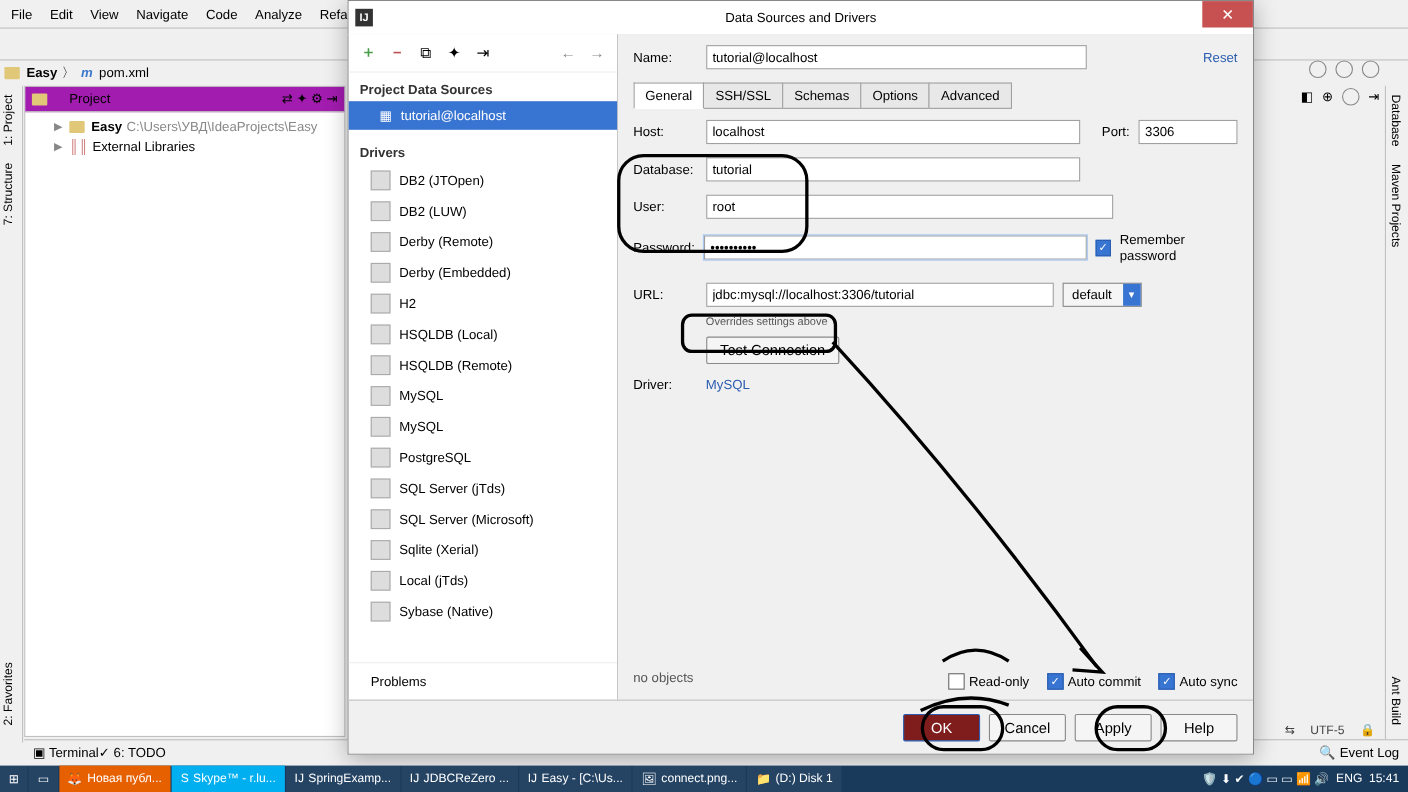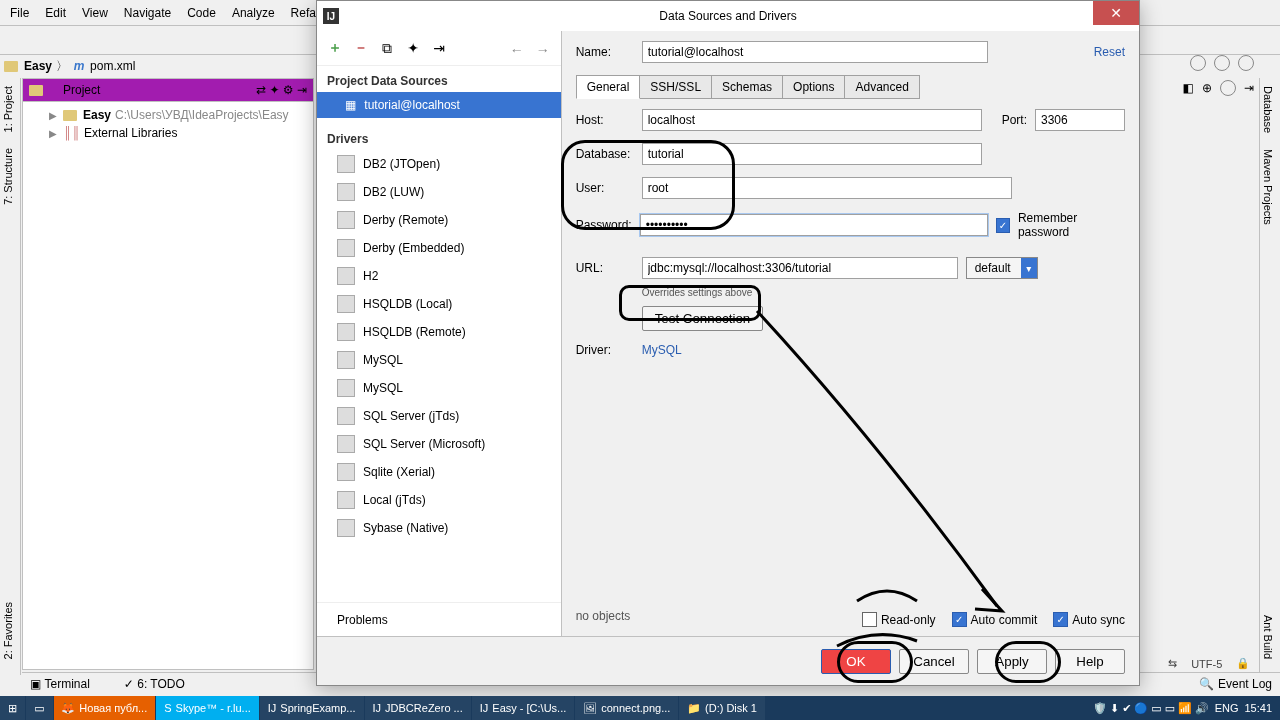--- a/index.html
+++ b/index.html
@@ -11,21 +11,21 @@
 .maven-icon{width:14px;height:14px;display:inline-flex;align-items:center;justify-content:center;color:#3b78cc;font-style:italic;font-weight:bold}
 .ide-left-strip{position:absolute;left:0;top:78px;bottom:45px;width:20px;background:#f0f0f0;border-right:1px solid #c0c0c0}
 .ide-left-strip .vtab{writing-mode:vertical-rl;transform:rotate(180deg);padding:8px 2px;font-size:11px;display:block;text-align:center}
 .ide-project-panel{position:absolute;left:22px;top:78px;width:290px;bottom:50px;background:#fff;border:1px solid #c0c0c0}
 .ide-project-header{height:22px;background:#a21caf;display:flex;align-items:center;padding:0 6px;border-bottom:1px solid #c0c0c0;gap:18px}
 .ide-project-body{padding:4px 2px}
 .tree-row{display:flex;align-items:center;gap:4px;padding:2px 2px 2px 24px}
 .tree-arrow{color:#888;font-size:10px;width:10px;display:inline-block}
 .ide-right-strip{position:absolute;right:0;top:78px;bottom:45px;width:20px;background:#f0f0f0;border-left:1px solid #c0c0c0}
 .ide-right-strip .vtab{writing-mode:vertical-rl;padding:8px 2px;font-size:11px;display:block}
-.ide-bottom-bar{position:absolute;left:22px;right:0;bottom:25px;height:22px;background:#f0f0f0;border-top:1px solid #c0c0c0;display:flex;align-items:center;padding:0 8px;gap:34px}
+.ide-bottom-bar{position:absolute;left:22px;right:0;bottom:25px;height:22px;background:#f0f0f0;border-top:1px solid #c0c0c0;display:flex;align-items:center;padding:0 8px;gap:0}
 
 
 .dialog{position:absolute;left:316px;top:0;width:822px;height:684px;background:#f0f0f0;box-shadow:0 4px 20px rgba(0,0,0,0.3);border:1px solid #888}
 .dialog-titlebar{height:30px;background:#fff;display:flex;align-items:center;justify-content:center;position:relative;border-bottom:1px solid #ddd}
 .dialog-titlebar .icon{position:absolute;left:6px;width:16px;height:16px;background:#333;color:#fff;font-size:10px;display:flex;align-items:center;justify-content:center;font-weight:bold}
 .dialog-close{position:absolute;right:0;top:0;width:46px;height:24px;background:#c75050;color:#fff;display:flex;align-items:center;justify-content:center;font-size:14px}
 .dialog-body{position:absolute;top:30px;bottom:48px;left:0;right:0;display:flex}
 .left-pane{width:244px;border-right:1px solid #c0c0c0;background:#fff;display:flex;flex-direction:column}
 .left-toolbar{height:34px;display:flex;align-items:center;gap:10px;padding:0 10px;border-bottom:1px solid #eee}
 .tb-icn{width:16px;height:16px;display:flex;align-items:center;justify-content:center;font-size:14px}
@@ -46,21 +46,21 @@
 .port-input{width:90px}
 .db-input{width:340px}
 .user-input{width:370px}
 .pw-input{width:370px;border:1px solid #3874d1;outline:1px solid #a8c8f0}
 .url-input{width:316px}
 .reset{color:#2a5db0;margin-left:auto}
 .tabs{display:flex;gap:0;margin:6px 0 10px}
 .tab{padding:4px 10px;border:1px solid #a0a0a0;background:#e8e8e8;margin-right:-1px}
 .tab.active{background:#fff;border-bottom:1px solid #fff;position:relative;z-index:1}
 .btn{padding:4px 12px;border:1px solid #888;background:#f5f5f5;border-radius:2px}
-.btn.primary{background:#ef4444;color:#fff;border-color:#2a5db0}
+.btn.primary{background:#7f1d1d;color:#fff;border-color:#2a5db0}
 .dd{border:1px solid #888;padding:3px 8px;background:#f5f5f5;display:flex;align-items:center;gap:6px}
 .dd-arrow{background:#3874d1;color:#fff;width:16px;height:20px;display:flex;align-items:center;justify-content:center;font-size:10px;margin:-3px -8px -3px 4px}
 .hint{font-size:10px;color:#555;margin-left:66px;margin-top:-4px;margin-bottom:8px}
 .link{color:#2a5db0}
 .bottom-opts{position:absolute;bottom:10px;right:14px;display:flex;gap:16px;align-items:center}
 .no-obj{position:absolute;bottom:14px;left:14px;color:#555}
 
 .dialog-footer{position:absolute;bottom:0;left:0;right:0;height:48px;display:flex;align-items:center;justify-content:flex-end;gap:8px;padding:0 14px;background:#f0f0f0;border-top:1px solid #c0c0c0}
 .dialog-footer .btn{min-width:70px}
 
@@ -212,20 +212,24 @@
             <span class="drv-icn"></span>
             <span>HSQLDB (Remote)</span>
           </div>
           <div class="drv-item">
             <span class="drv-icn"></span>
             <span>MySQL</span>
           </div>
           <div class="drv-item">
             <span class="drv-icn"></span>
             <span>MySQL</span>
+          </div>
+          <div class="drv-item">
+            <span class="drv-icn"></span>
+            <span>PostgreSQL</span>
           </div>
           <div class="drv-item">
             <span class="drv-icn"></span>
             <span>SQL Server (jTds)</span>
           </div>
           <div class="drv-item">
             <span class="drv-icn"></span>
             <span>SQL Server (Microsoft)</span>
           </div>
           <div class="drv-item">

